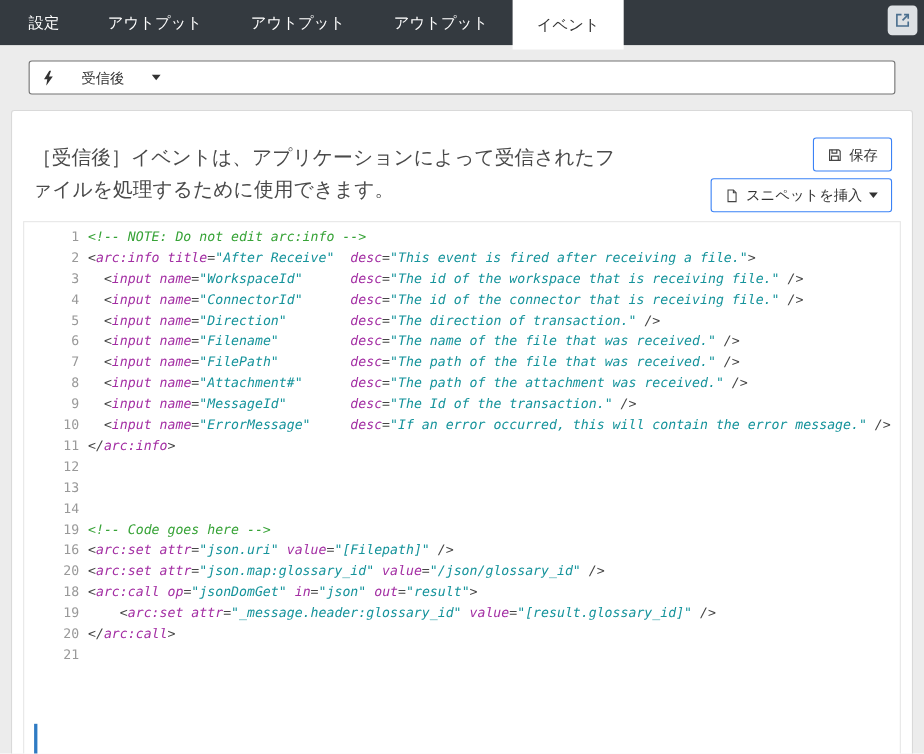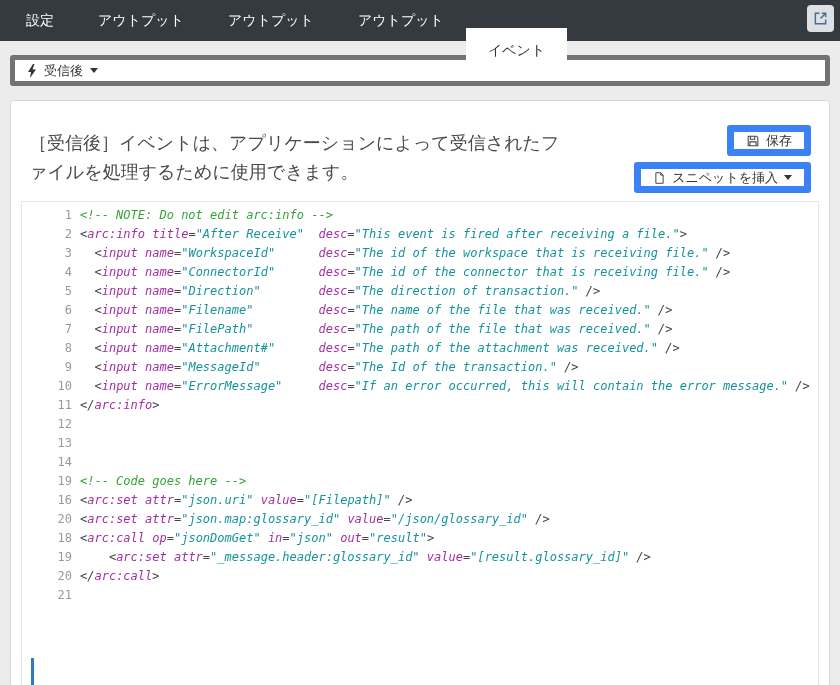--- a/index.html
+++ b/index.html
@@ -30,43 +30,42 @@
     padding: 0 22px;
     height: 41px;
     cursor: pointer;
     font-family: inherit;
     white-space: nowrap;
   }
   .tab.active {
     background: #fff;
     color: #333;
     height: 45px;
-    margin-top: 28px;
   }
   .ext-btn {
     position: absolute;
     right: 6px; top: 5px;
     width: 27px; height: 27px;
     background: #dde1e4;
     border: none;
     border-radius: 4px;
     cursor: pointer;
     display: flex; align-items: center; justify-content: center;
   }
 
   
   .event-bar {
-    margin: 14px 10px 0;
-    background: #fff;
-    border: 5px solid #737373;
+    margin: 14px 26px 0;
+    background: #fff;
+    border: 1px solid #737373;
     border-radius: 3px;
     height: 31px;
     display: flex;
     align-items: center;
-    gap: 7px;
+    gap: 25px;
     padding: 0 12px;
     cursor: pointer;
   }
   .event-bar-label { font-size: 13px; color: #333; }
   .caret {
     width: 0; height: 0;
     border-left: 4px solid transparent;
     border-right: 4px solid transparent;
     border-top: 5px solid #333;
     display: inline-block;
@@ -100,21 +99,21 @@
     display: flex;
     flex-direction: column;
     align-items: flex-end;
     gap: 6px;
   }
   .btn {
     display: inline-flex;
     align-items: center;
     gap: 6px;
     background: #fff;
-    border: 7px solid #3b82f6;
+    border: 1px solid #3b82f6;
     border-radius: 3px;
     padding: 6px 12px;
     height: 31px;
     font-size: 13px;
     color: #333;
     cursor: pointer;
     font-family: inherit;
     white-space: nowrap;
   }
 

